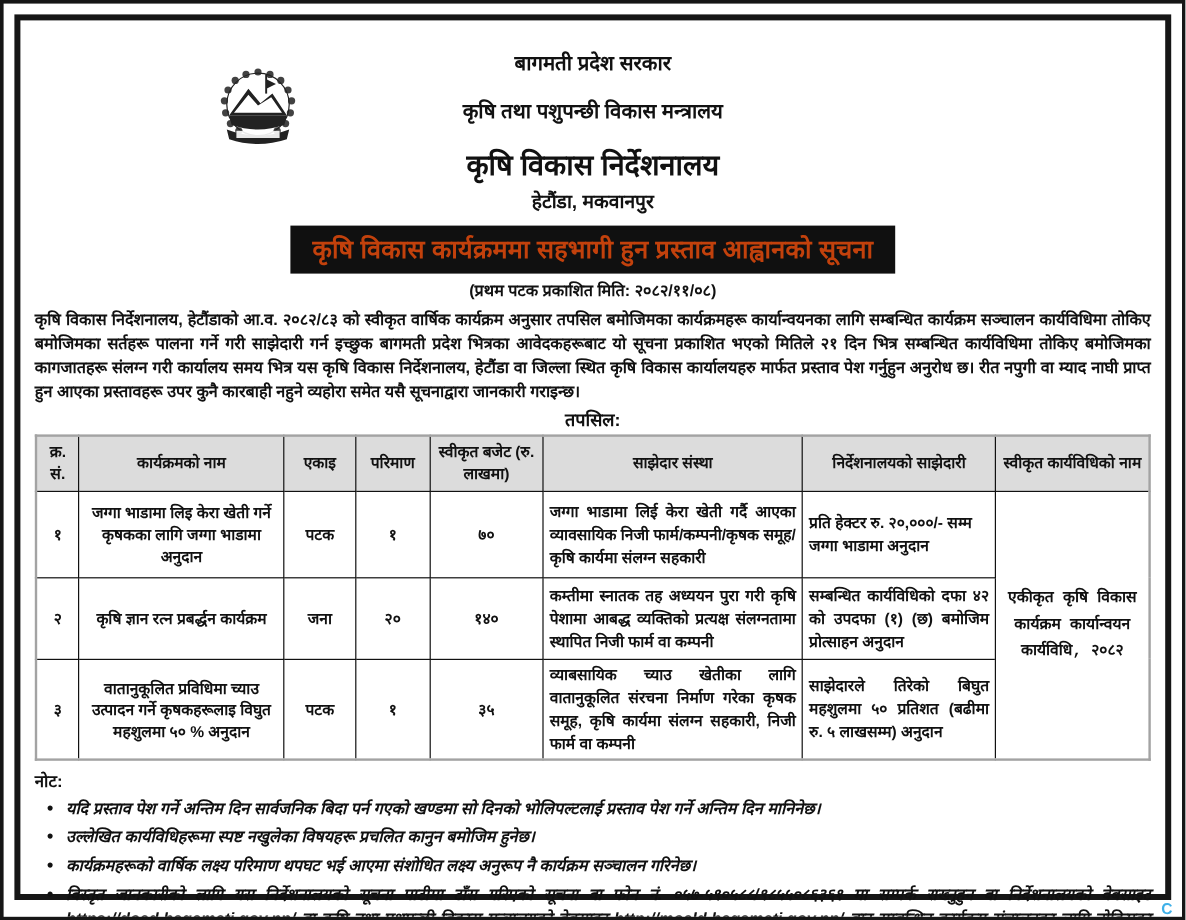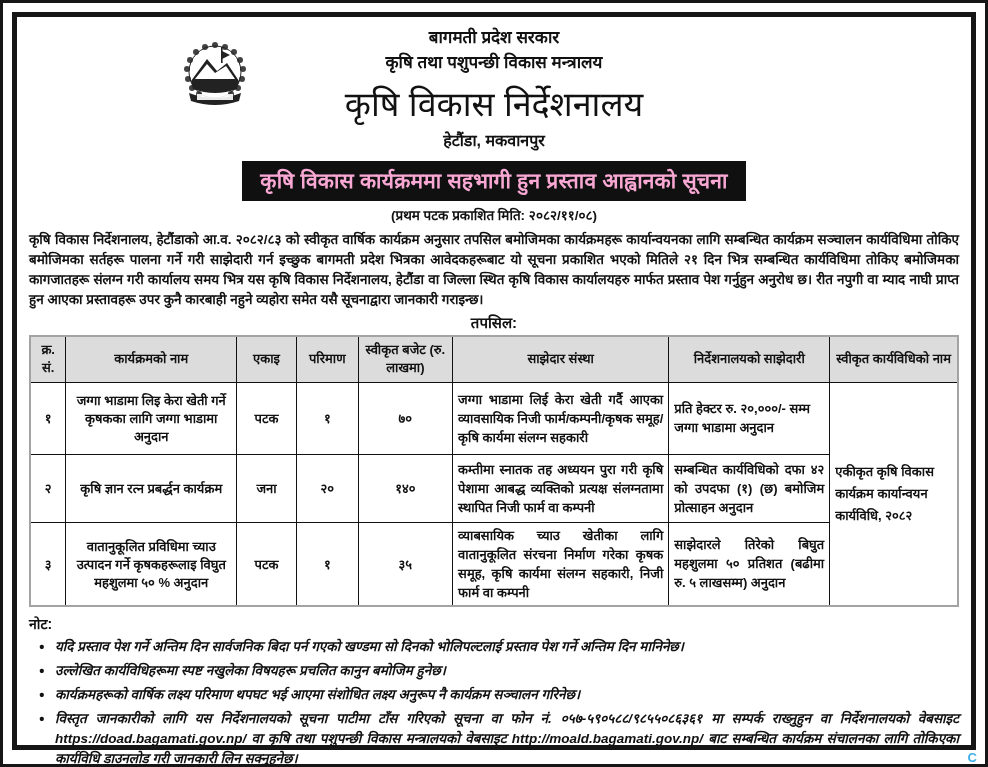--- a/index.html
+++ b/index.html
@@ -10,45 +10,45 @@
     overflow:hidden;
   }
   .frame{
     position:absolute;left:9px;top:9px;right:9px;bottom:14px;
     border:5px solid #161616;box-sizing:border-box;
     padding:6px 12px 4px 12px;
   }
   
   .hdr{position:relative;text-align:center;}
   .emblem{position:absolute;left:148px;top:14px;width:76px;height:68px;}
-  .hdr-l1,.hdr-l2{font-size:17px;font-weight:bold;margin:2px 0;}
-  .hdr-org{font-size:34px;font-weight:normal;margin:7px 0 3px;}
+  .hdr-l1,.hdr-l2{font-size:17px;font-weight:bold;margin:17px 0;}
+  .hdr-org{font-size:24px;font-weight:bold;margin:7px 0 3px;}
   .hdr-loc{font-size:16px;font-weight:bold;margin:2px 0;}
   .banner{
-    width:fit-content;margin:10px auto 5px;background:#101010;color:#f9a8d4;
+    width:fit-content;margin:10px auto 5px;background:#101010;color:#c2410c;
     font-size:21px;font-weight:bold;padding:5px 18px 7px;letter-spacing:.2px;
   }
   .pubdate{text-align:center;font-size:13.5px;font-weight:bold;margin:2px 0 6px;}
   .body-par{
     font-size:13.5px;font-weight:bold;line-height:20px;text-align:justify;
     margin:2px 0 2px;
   }
   .tapasil{text-align:center;font-size:15px;font-weight:bold;margin:1px 0 3px;}
   
   table.notice{width:100%;border-collapse:collapse;border:2px solid #a3a3a3;}
   table.notice th,table.notice td{
     border:1px solid #111;font-size:13px;font-weight:bold;
     padding:3px 5px;vertical-align:middle;
   }
   table.notice th{background:#dcdcdc;text-align:center;line-height:18px;}
   .c-center{text-align:center;}
   .c-just{text-align:justify;text-align-last:left;line-height:19px;}
   .c-left{text-align:left;line-height:19px;}
   tr.hrow{height:46px;} tr.r1{height:72px;} tr.r2{height:68px;} tr.r3{height:84px;}
-  td.proc{line-height:22px;}
+  td.proc{text-align:center;line-height:22px;font-family:Liberation Mono, monospace;}
   
   .notes{margin-top:7px;}
   .notes-label{font-size:14px;font-weight:bold;margin:0 0 3px;}
   ul.note-list{list-style:none;margin:0;padding:0 0 0 6px;}
   ul.note-list li{
     position:relative;padding-left:20px;font-size:13.5px;font-weight:bold;
     line-height:20px;margin:4px 0;text-align:justify;font-style:italic;
   }
   ul.note-list li::before{
     content:"\2022";position:absolute;left:4px;top:0;font-size:15px;

